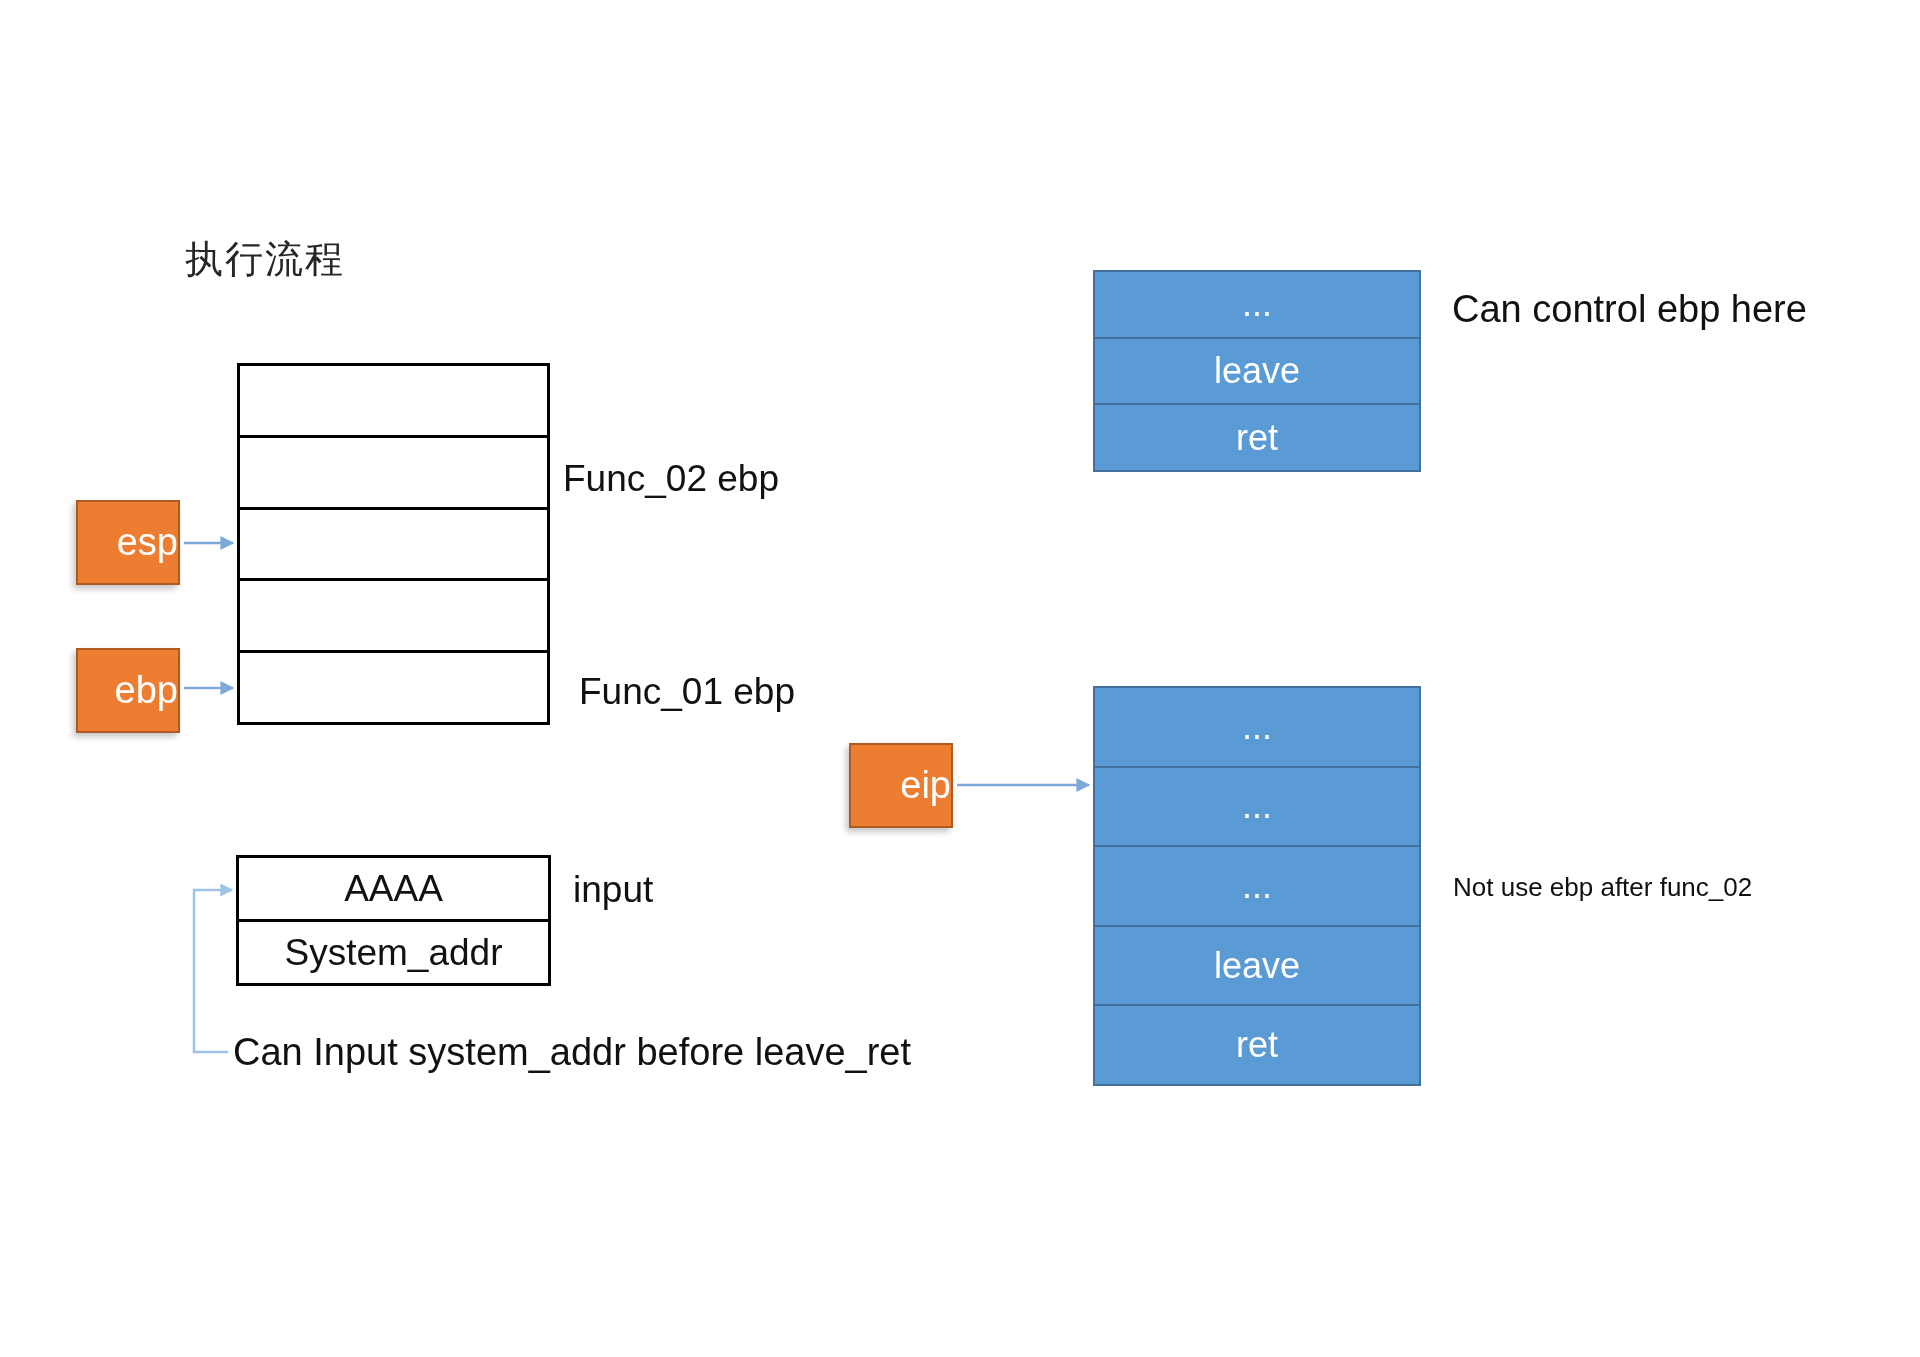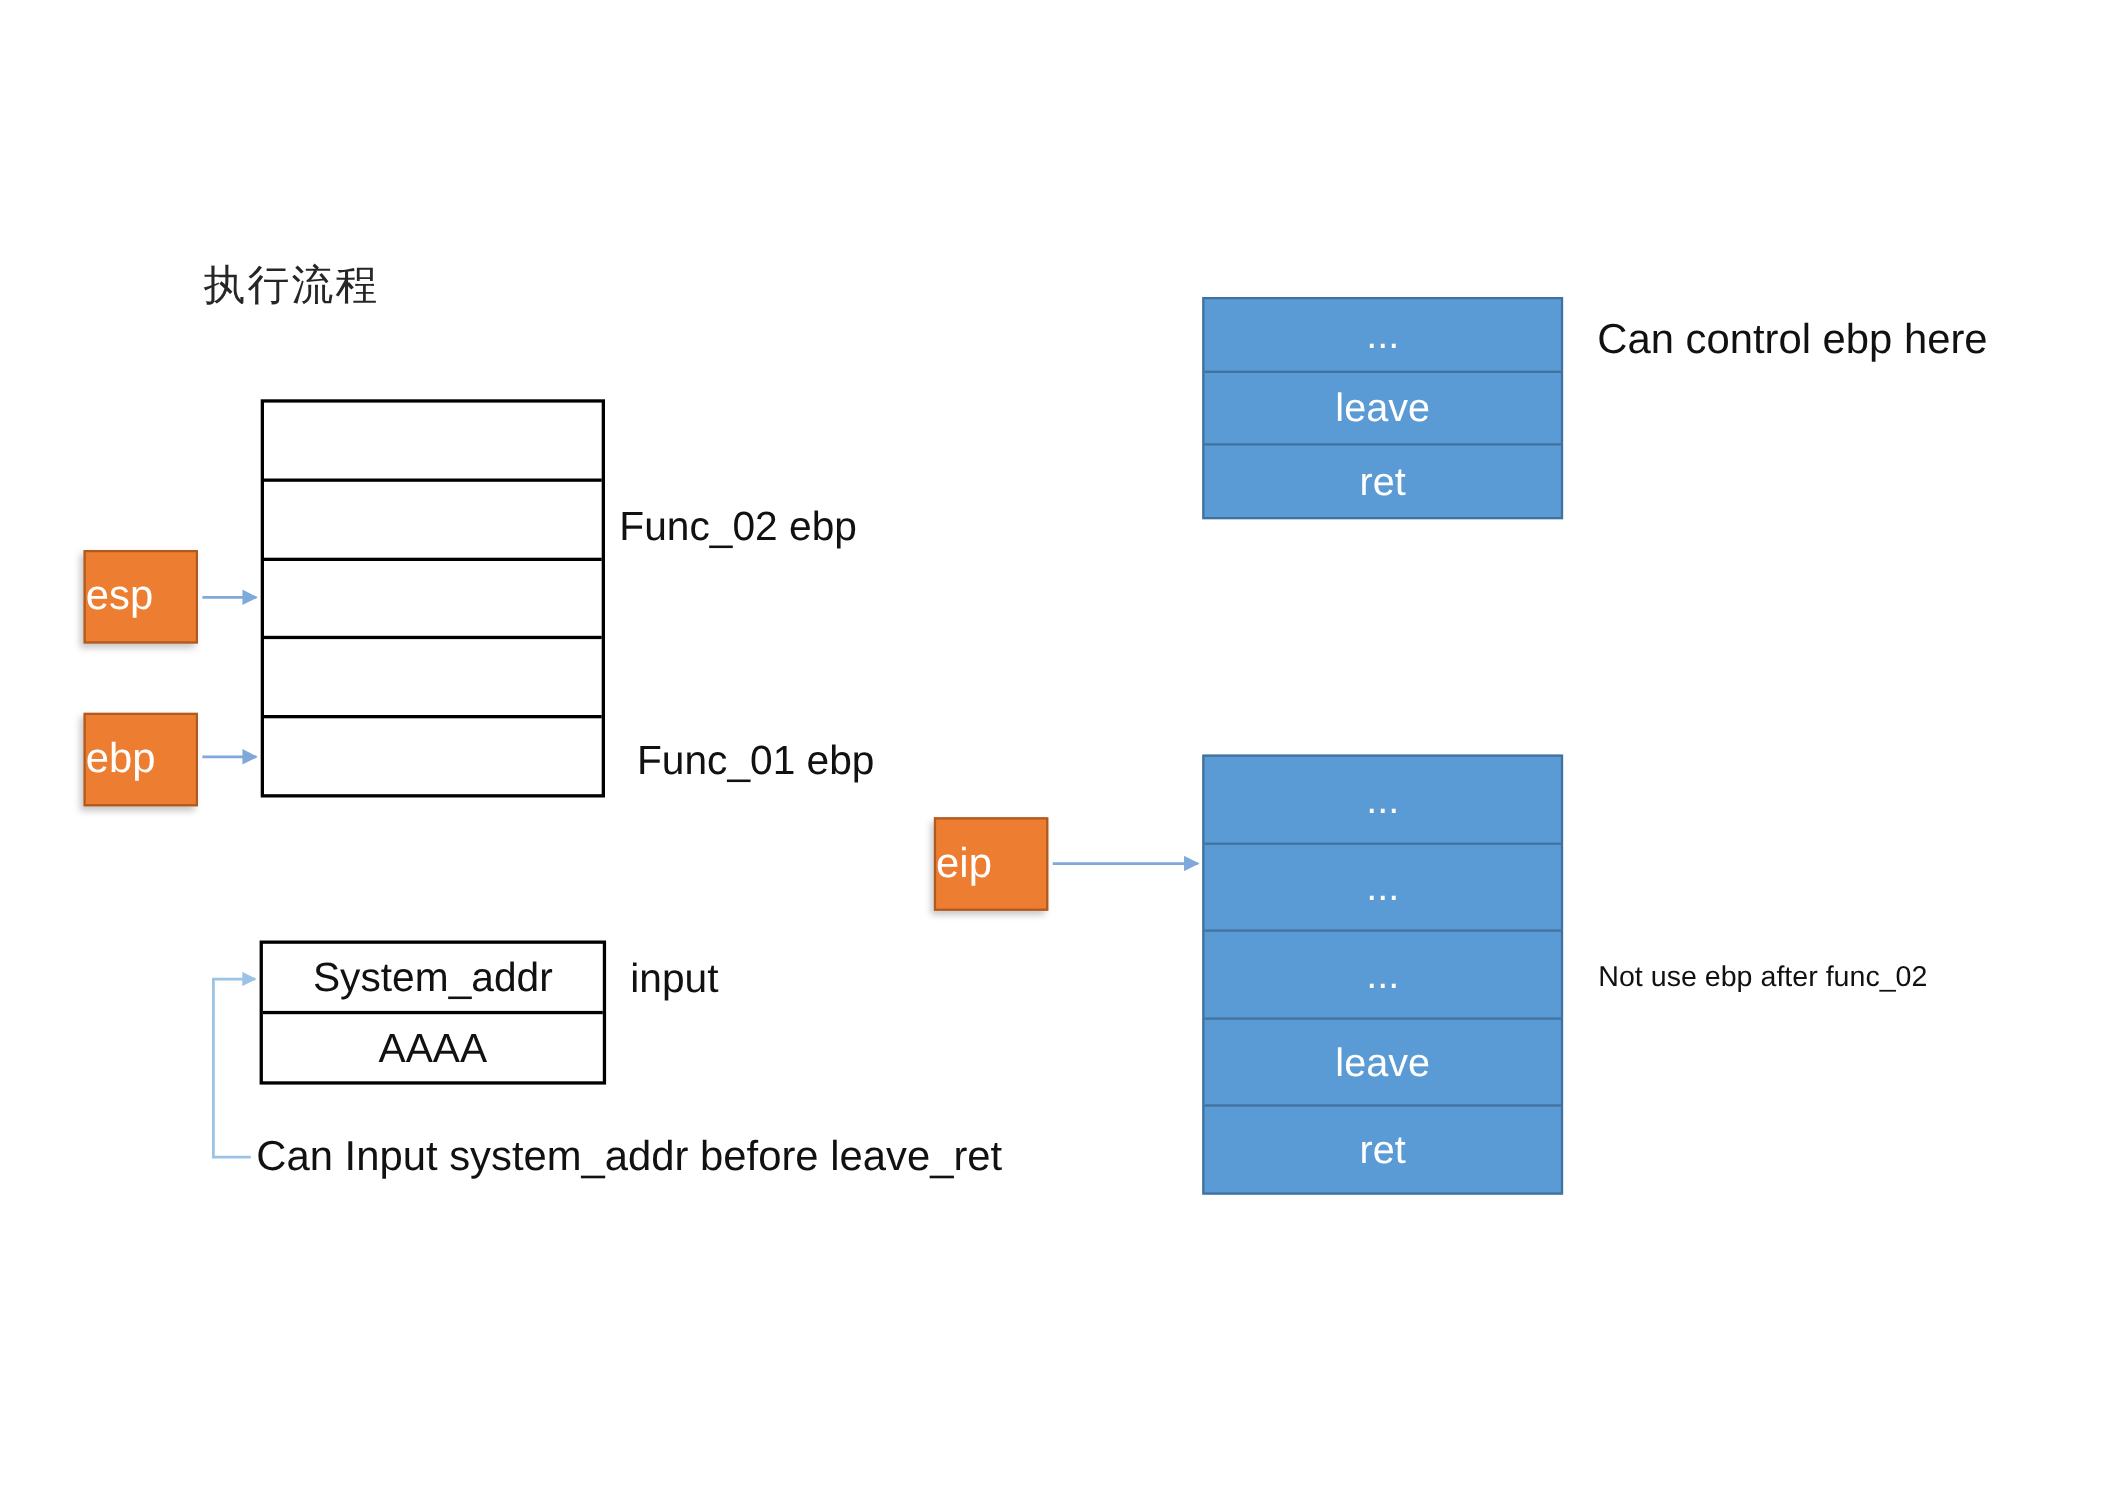--- a/index.html
+++ b/index.html
@@ -27,21 +27,21 @@
     display:flex; flex-direction:column;
   }
   .bcell { flex:1; border-bottom:2px solid #41719C; display:flex; align-items:center; justify-content:center;
            font-size:36px; color:#ffffff; }
   .bcell:last-child { border-bottom:none; }
   .gadget-top { left:1093px; top:270px; width:328px; height:202px; }
   .gadget-bottom { left:1093px; top:686px; width:328px; height:400px; }
   
   .reg {
     width:104px; height:85px; background:#ED7D31; border:2px solid #AE5A21; box-sizing:border-box;
-    display:flex; align-items:center; justify-content:flex-start;
+    display:flex; align-items:center; justify-content:flex-end;
     color:#ffffff; font-size:38px; box-shadow:-3px 4px 6px rgba(0,0,0,0.22);
   }
   .reg-esp { left:76px; top:500px; }
   .reg-ebp { left:76px; top:648px; }
   .reg-eip { left:849px; top:743px; }
   
   .lbl { font-size:37px; color:#111111; line-height:1.15; white-space:nowrap; }
   .lbl-func02 { left:563px; top:458px; }
   .lbl-func01 { left:579px; top:671px; }
   .lbl-input  { left:573px; top:869px;text-align:center; }
@@ -94,22 +94,22 @@
     <span>esp</span>
   </div>
   <div class="abs reg reg-ebp">
     <span>ebp</span>
   </div>
   <div class="abs reg reg-eip">
     <span>eip</span>
   </div>
 
   <div class="abs wstack input-stack">
+    <div class="wcell">AAAA</div>
     <div class="wcell">System_addr</div>
-    <div class="wcell">AAAA</div>
   </div>
   <div class="abs lbl lbl-input">input</div>
   <div class="abs lbl lbl-note">Can Input system_addr before leave_ret</div>
 
   <div class="abs bstack gadget-top">
     <div class="bcell">...</div>
     <div class="bcell">leave</div>
     <div class="bcell">ret</div>
   </div>
   <div class="abs lbl lbl-top-note">Can control ebp here</div>

